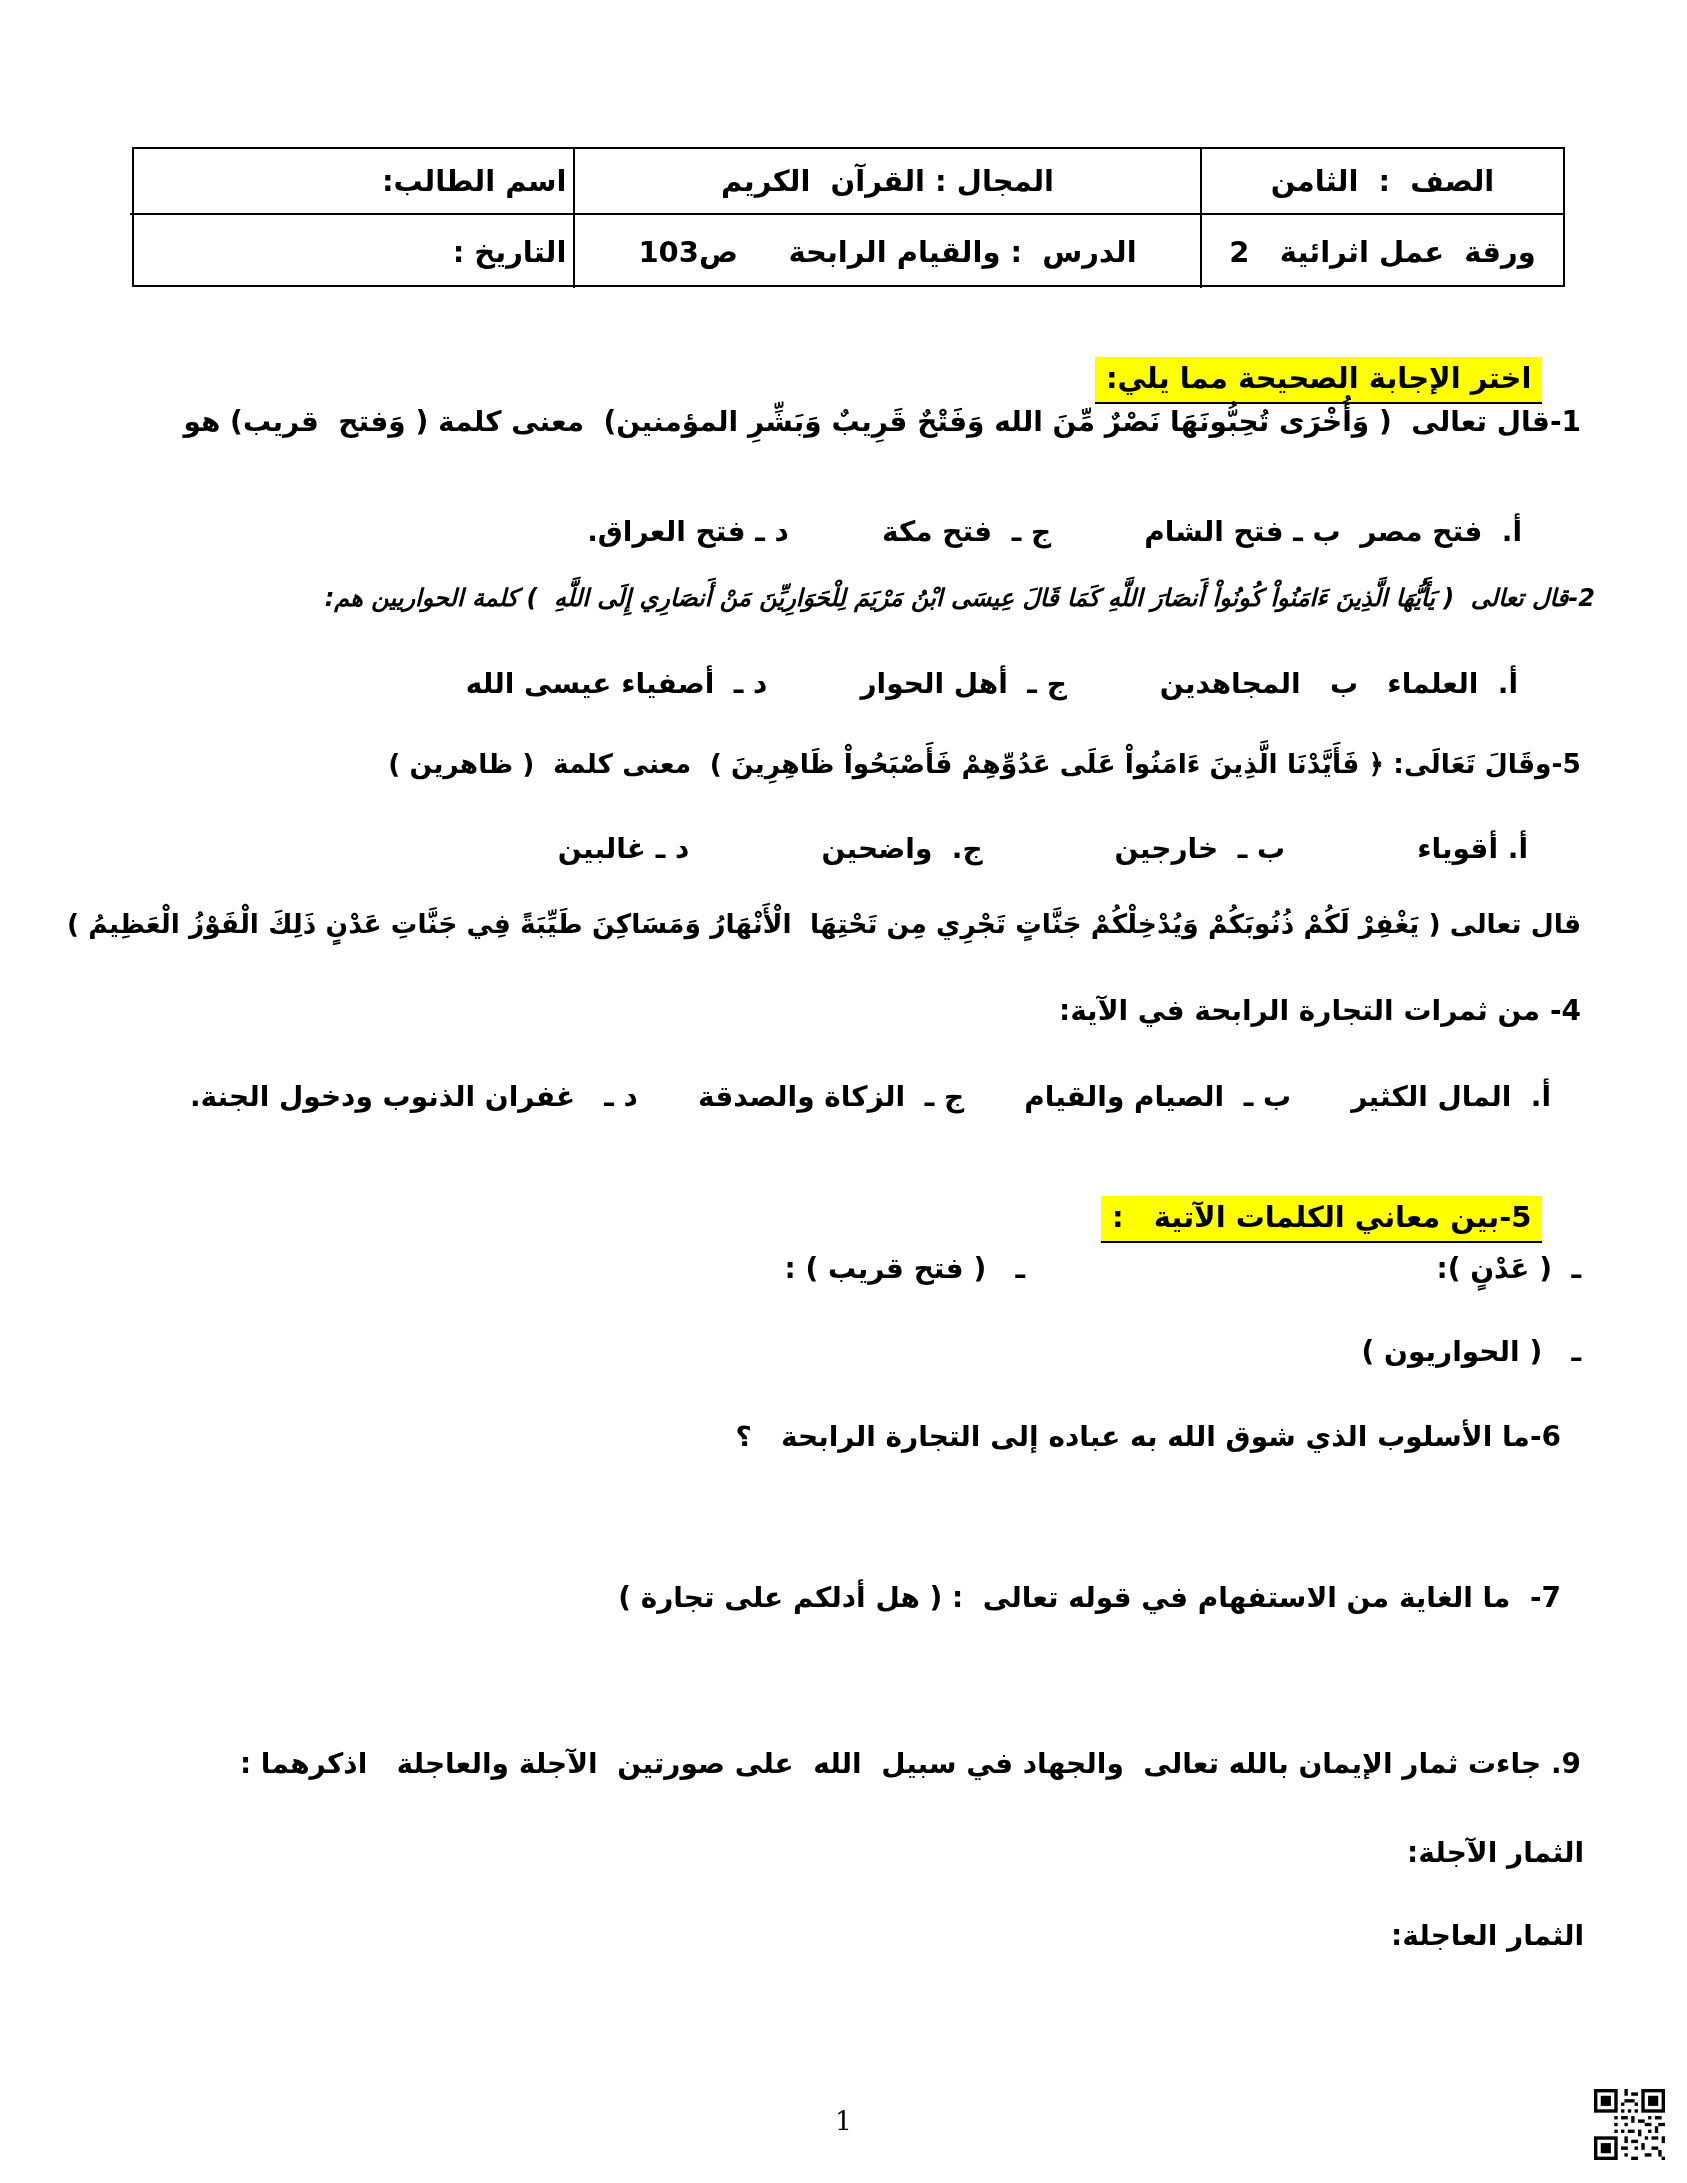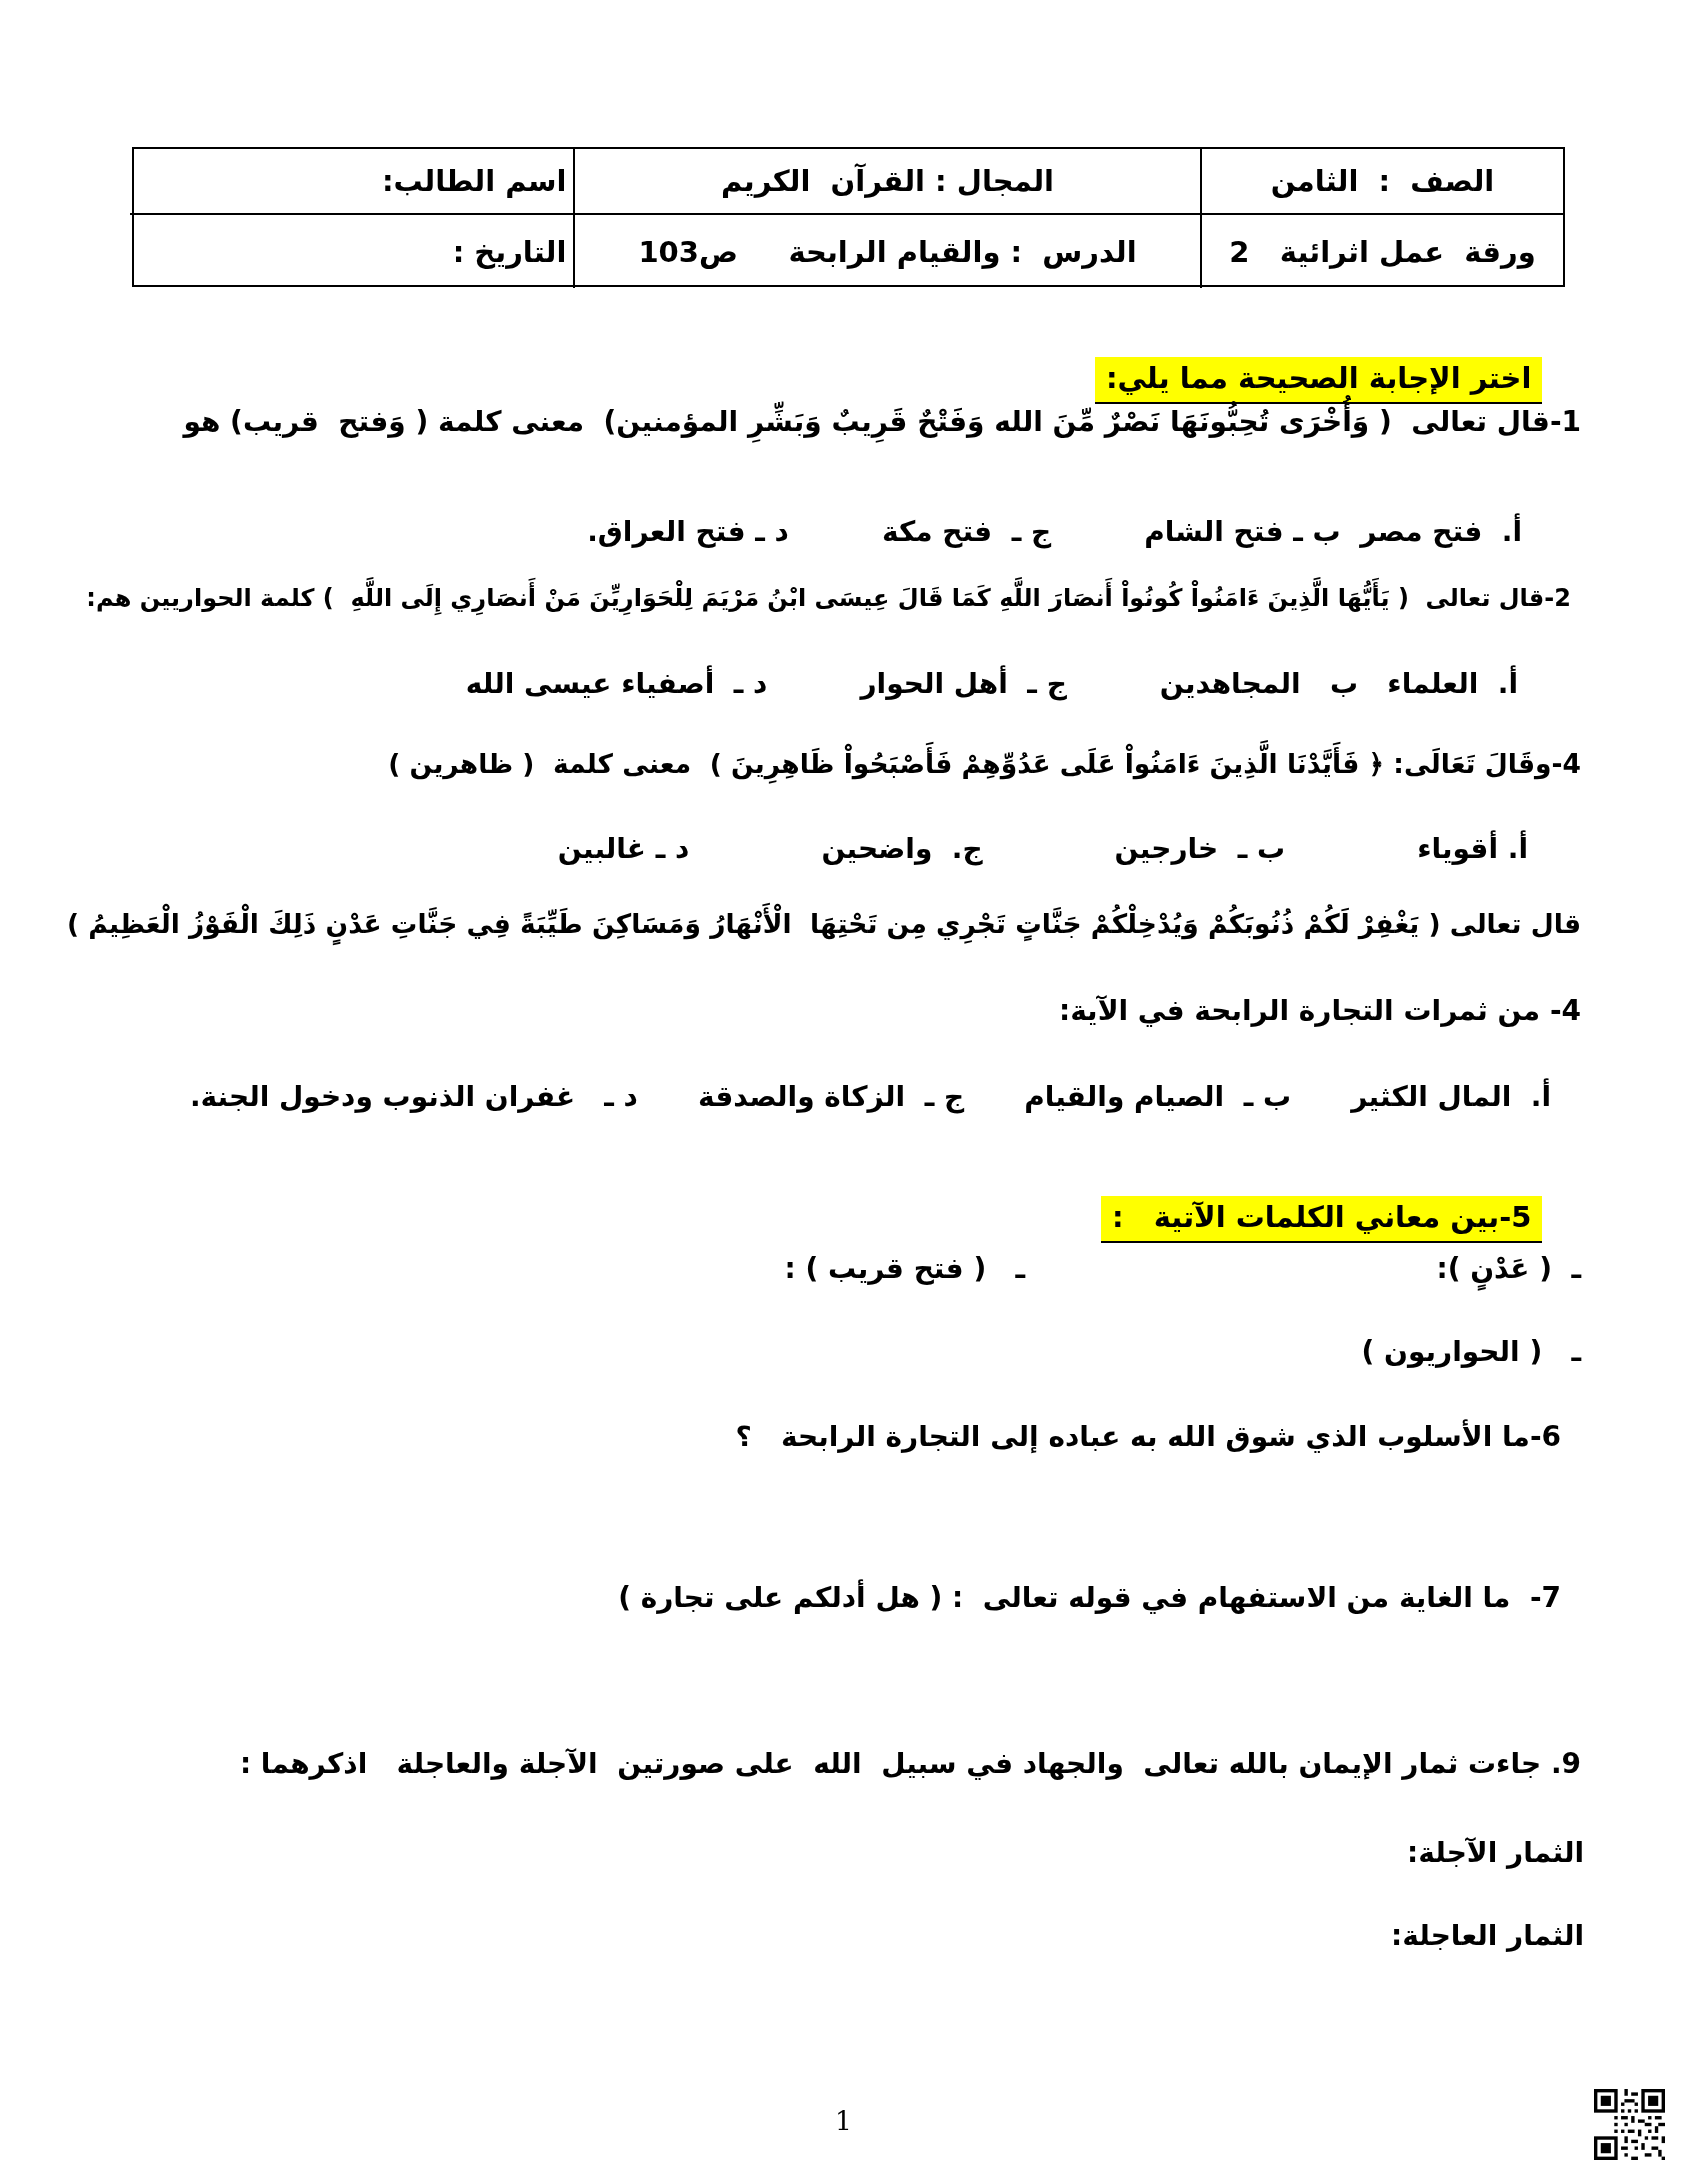--- a/index.html
+++ b/index.html
@@ -77,28 +77,28 @@
     <span class="hl">اختر الإجابة الصحيحة مما يلي:</span>
   </div>
 
   <div class="line" style="top:405px; right:106px;">1-قال تعالى  ( وَأُخْرَى تُحِبُّونَهَا نَصْرٌ مِّنَ الله وَفَتْحٌ قَرِيبٌ وَبَشِّرِ المؤمنين)  معنى كلمة ( وَفتح  قريب) هو</div>
   <div class="line opts" style="top:515px; right:165px;">
     <span>أ.  فتح مصر  ب ـ فتح الشام</span>
     <span>ج ـ  فتح مكة</span>
     <span>د ـ فتح العراق.</span>
   </div>
 
-  <div class="line small" style="top:584px; right:116px;">2-قال تعالى  ( يَأَيُّهَا الَّذِينَ ءَامَنُواْ كُونُواْ أَنصَارَ اللَّهِ كَمَا قَالَ عِيسَى ابْنُ مَرْيَمَ لِلْحَوَارِيِّنَ مَنْ أَنصَارِي إِلَى اللَّهِ  ) كلمة الحواريين هم:</div>
+  <div class="line small" style="top:584px; right:92px;font-style:italic;">2-قال تعالى  ( يَأَيُّهَا الَّذِينَ ءَامَنُواْ كُونُواْ أَنصَارَ اللَّهِ كَمَا قَالَ عِيسَى ابْنُ مَرْيَمَ لِلْحَوَارِيِّنَ مَنْ أَنصَارِي إِلَى اللَّهِ  ) كلمة الحواريين هم:</div>
   <div class="line opts" style="top:667px; right:169px;">
     <span>أ.  العلماء   ب   المجاهدين</span>
     <span>ج ـ  أهل الحوار</span>
     <span>د ـ  أصفياء عيسى الله</span>
   </div>
 
-  <div class="line mid" style="top:748px; right:106px;">4-وقَالَ تَعَالَى: ﴿ فَأَيَّدْنَا الَّذِينَ ءَامَنُواْ عَلَى عَدُوِّهِمْ فَأَصْبَحُواْ ظَاهِرِينَ )  معنى كلمة  ( ظاهرين )</div>
+  <div class="line mid" style="top:748px; right:106px;">5-وقَالَ تَعَالَى: ﴿ فَأَيَّدْنَا الَّذِينَ ءَامَنُواْ عَلَى عَدُوِّهِمْ فَأَصْبَحُواْ ظَاهِرِينَ )  معنى كلمة  ( ظاهرين )</div>
   <div class="line opts wide" style="top:832px; right:159px;">
     <span>أ. أقوياء</span>
     <span>ب ـ  خارجين</span>
     <span>ج.  واضحين</span>
     <span>د ـ غالبين</span>
   </div>
 
   <div class="line mid" style="top:908px; right:106px;">قال تعالى ( يَغْفِرْ لَكُمْ ذُنُوبَكُمْ وَيُدْخِلْكُمْ جَنَّاتٍ تَجْرِي مِن تَحْتِهَا  الْأَنْهَارُ وَمَسَاكِنَ طَيِّبَةً فِي جَنَّاتِ عَدْنٍ ذَلِكَ الْفَوْزُ الْعَظِيمُ )</div>
 
   <div class="line" style="top:994px; right:106px;">4- من ثمرات التجارة الرابحة في الآية:</div>

